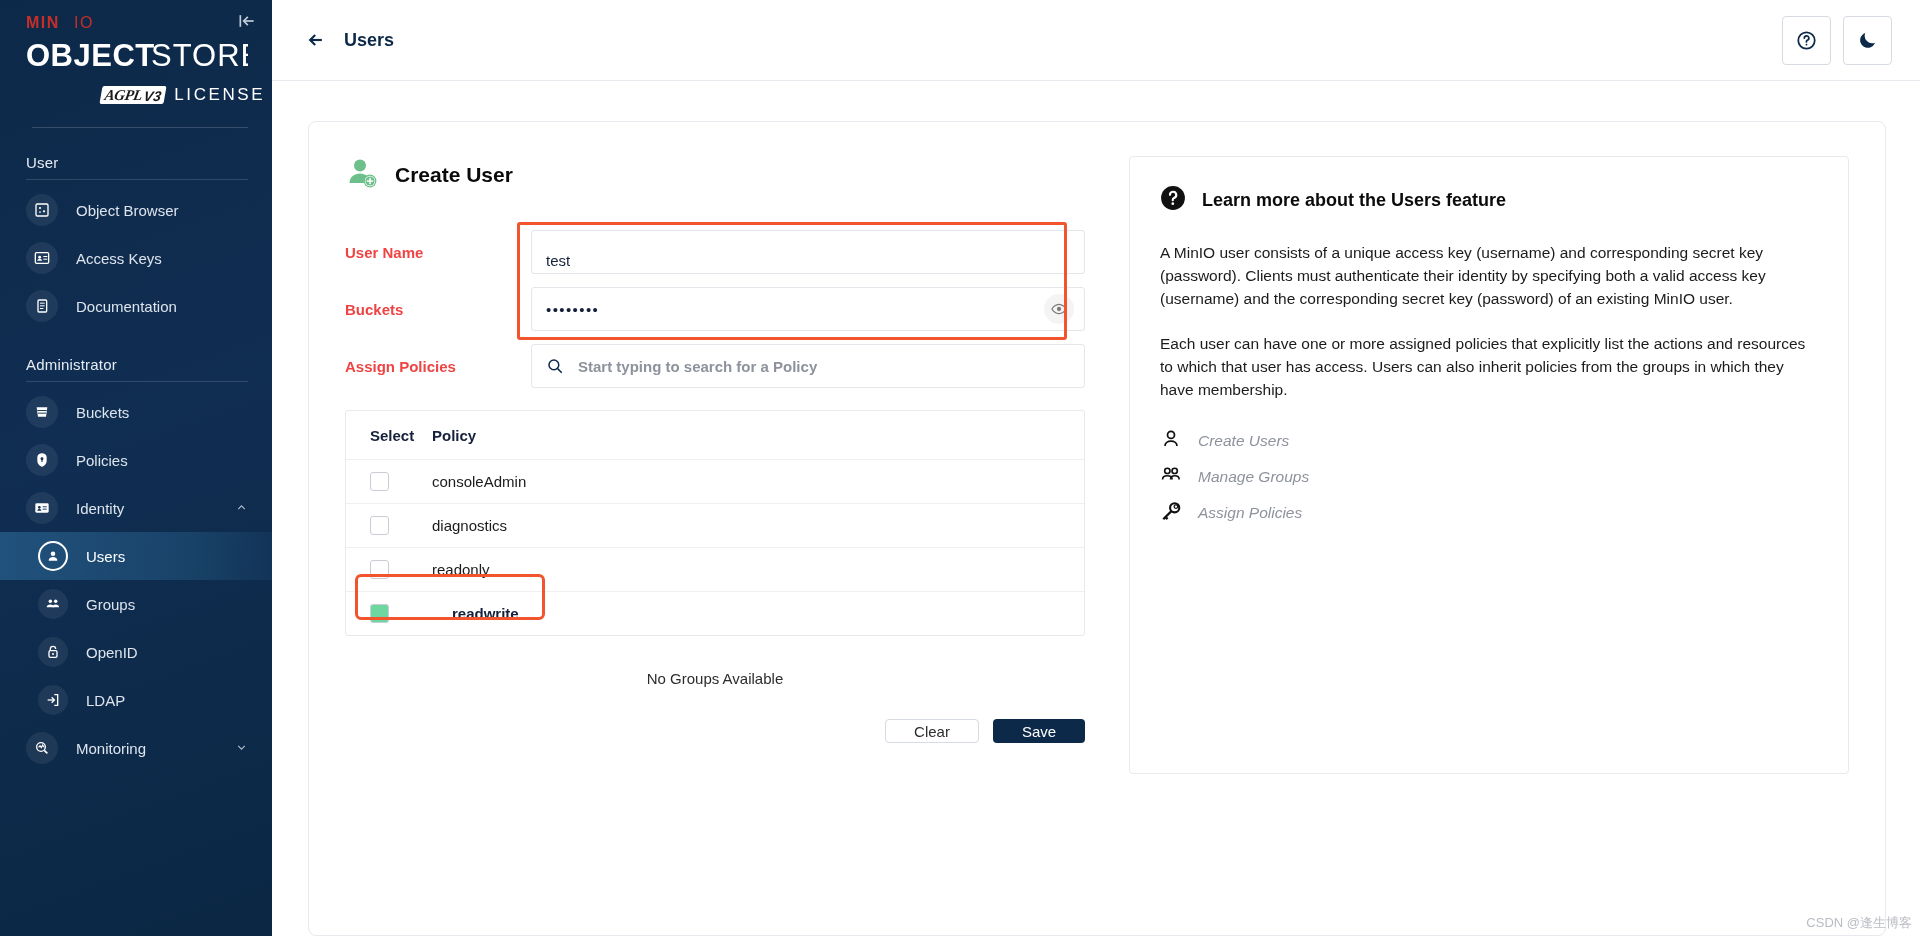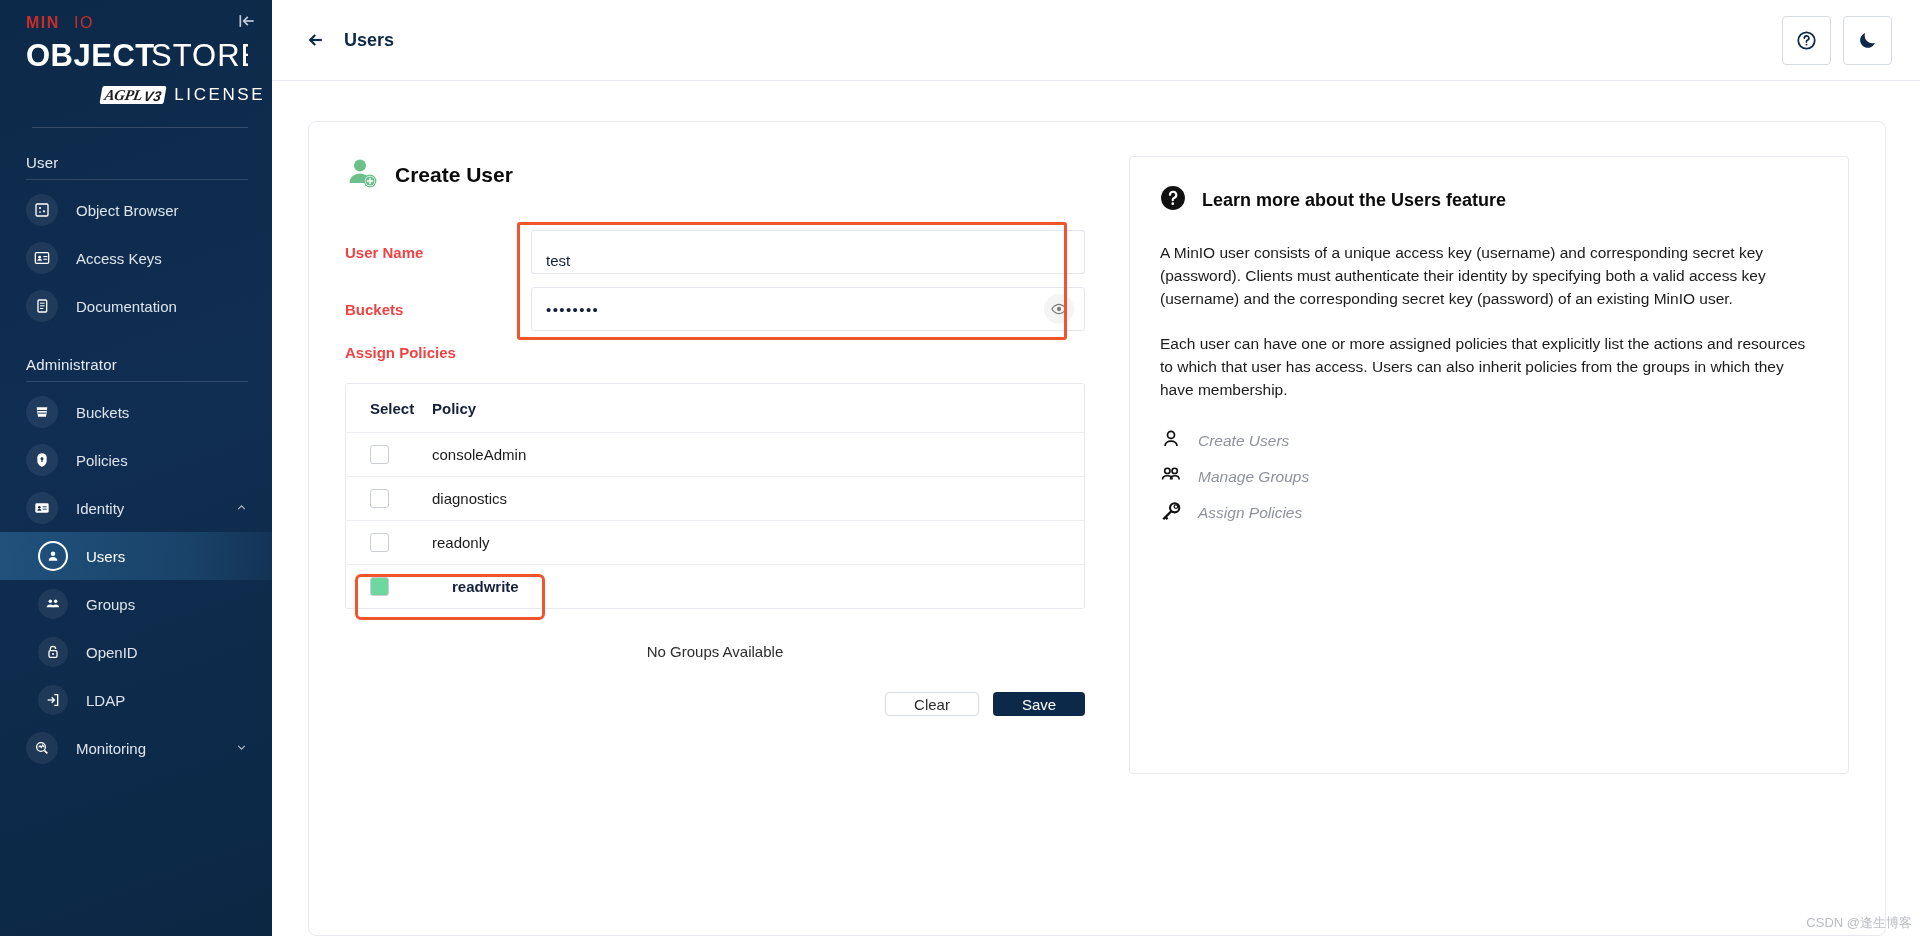--- a/index.html
+++ b/index.html
@@ -446,20 +446,29 @@
                 <svg viewBox="0 0 24 24">
                   <path d="M12 5C6.8 5 2.7 9.3 1.5 12c1.2 2.7 5.3 7 10.5 7s9.3-4.3 10.5-7C21.3 9.3 17.2 5 12 5z" fill="none" stroke="#7b7b7b" stroke-width="1.8"></path>
                   <circle cx="12" cy="12" r="3.2"></circle>
                 </svg>
               </span>
             </div>
           </div>
 
           <div class="frm-row">
             <span class="frm-label">Assign Policies</span>
+            <div class="frm-input search-input">
+              <span class="search-ico">
+                <svg viewBox="0 0 24 24">
+                    <circle cx="10.5" cy="10.5" r="6.5"></circle>
+                    <path d="M15.5 15.5L21 21"></path>
+                  </svg>
+              </span>
+              <span class="placeholder">Start typing to search for a Policy</span>
+            </div>
           </div>
 
           <div class="policy-table">
             <div class="pt-head">
               <span class="c-sel">Select</span>
               <span class="c-pol">Policy</span>
             </div>
 
             <div class="pt-row">
               <span class="c-sel">

